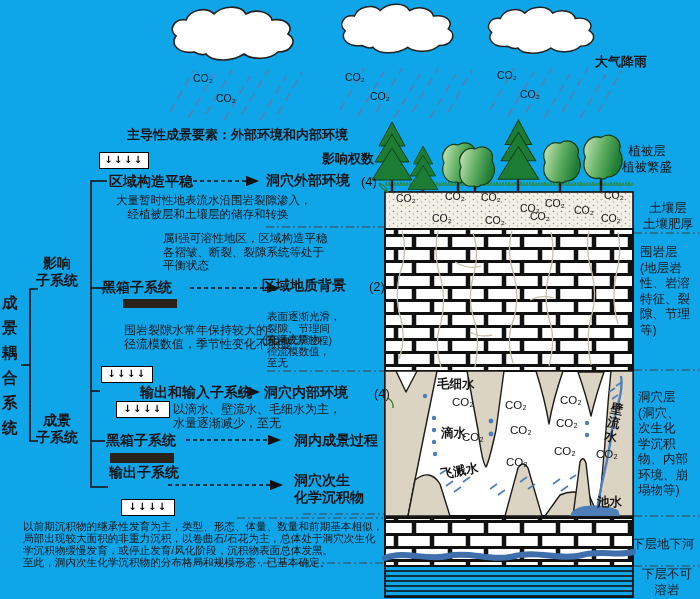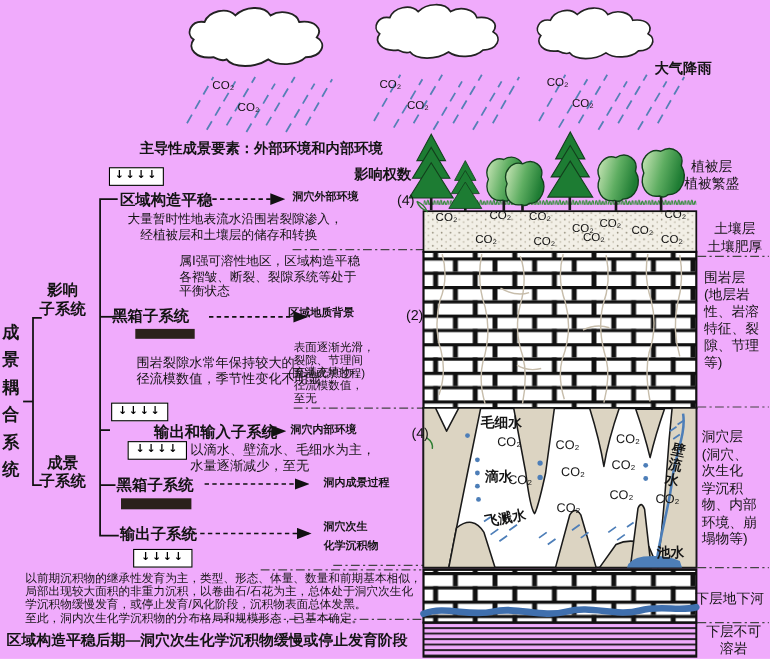--- a/index.html
+++ b/index.html
@@ -1,29 +1,29 @@
 <!DOCTYPE html>
 <html><head>
 <meta charset="utf-8">
 <style>
   html,body{margin:0;padding:0;background:#fff;}
-  .stage{position:relative;width:700px;height:599px;background:#f0abfc;overflow:hidden;
+  .stage{position:relative;width:700px;height:599px;background:#0ea5e9;overflow:hidden;
          font-family:"Liberation Sans",sans-serif;}
   svg{position:absolute;left:0;top:0;}
   .t{position:absolute;white-space:pre-line;color:#141414;z-index:2;
      font-family:"Liberation Sans",sans-serif;}
   .b{font-weight:700;}
   .s10{font-size:10.6px;line-height:12px;}
   .s11{font-size:10.5px;line-height:11.5px;}
   .s115{font-size:11.5px;line-height:13.6px;}
   .s12{font-size:12px;line-height:14px;}
   .s125{font-size:12.5px;line-height:15.5px;}
   .s13{font-size:13px;line-height:15px;}
   .s14{font-size:14px;line-height:16px;}
-  .s15{font-size:10px;line-height:16.5px;}
+  .s15{font-size:14px;line-height:16.5px;}
   .arrowbox{position:absolute;z-index:2;border:1.4px solid #000;background:#fff;text-align:center;
             font-size:10px;line-height:13px;letter-spacing:1.5px;font-weight:700;
             font-family:"DejaVu Sans",sans-serif;}
   .vert{word-break:break-all;}
   .ctr{text-align:center;}
 </style>
 </head>
 <body>
 
 <div class="stage">
@@ -249,30 +249,29 @@
 <div class="t s14 b" style="left:96px;top:384px;margin-left:44px;">输出和输入子系统</div>
 <div class="t s15 b" style="left:264px;top:384px;">洞穴内部环境</div>
 <div class="t s13" style="left:374px;top:386px;">(4)</div>
 <div class="arrowbox" style="left:116px;top:401px;width:52px;height:15px;">↓↓↓↓</div>
 <div class="t s12" style="left:173px;top:402px;">以滴水、壁流水、毛细水为主，
 水量逐渐减少，至无</div>
 
 <div class="t s14 b" style="left:106px;top:432px;">黑箱子系统</div>
 <div class="t s15 b" style="left:294px;top:432px;">洞内成景过程</div>
 
-<div class="t s14 b" style="left:109px;top:477px;">输出子系统</div>
+<div class="t s14 b" style="left:109px;top:464px;">输出子系统</div>
 <div class="t s15 b" style="left:294px;top:472px;">洞穴次生
 化学沉积物</div>
 <div class="arrowbox" style="left:121px;top:499px;width:52px;height:15px;">↓↓↓↓</div>
 
 <div class="t s10" style="left:23px;top:520px;">以前期沉积物的继承性发育为主，类型、形态、体量、数量和前期基本相似，
 局部出现较大面积的非重力沉积，以卷曲石/石花为主，总体处于洞穴次生化
 学沉积物缓慢发育，或停止发育/风化阶段，沉积物表面总体发黑。
 至此，洞内次生化学沉积物的分布格局和规模形态，已基本确定。</div>
-<div class="t b" style="left:6px;top:573px;font-size:13.5px;">区域构造平稳后期—洞穴次生化学沉积物缓慢或停止发育阶段</div>
 
 <div class="t vert b" style="left:2px;top:290px;width:18px;font-size:15.5px;line-height:25px;">成景耦合系统</div>
 <div class="t s14 b ctr" style="left:27px;top:255px;width:60px;line-height:17px;">影响
 子系统</div>
 <div class="t s14 b ctr" style="left:27px;top:412px;width:60px;line-height:17px;">成景
 子系统</div>
 
 <div class="t s11" style="left:396px;top:193px;">CO₂</div>
 <div class="t s11" style="left:445px;top:191px;">CO₂</div>
 <div class="t s11" style="left:481px;top:192px;">CO₂</div>

